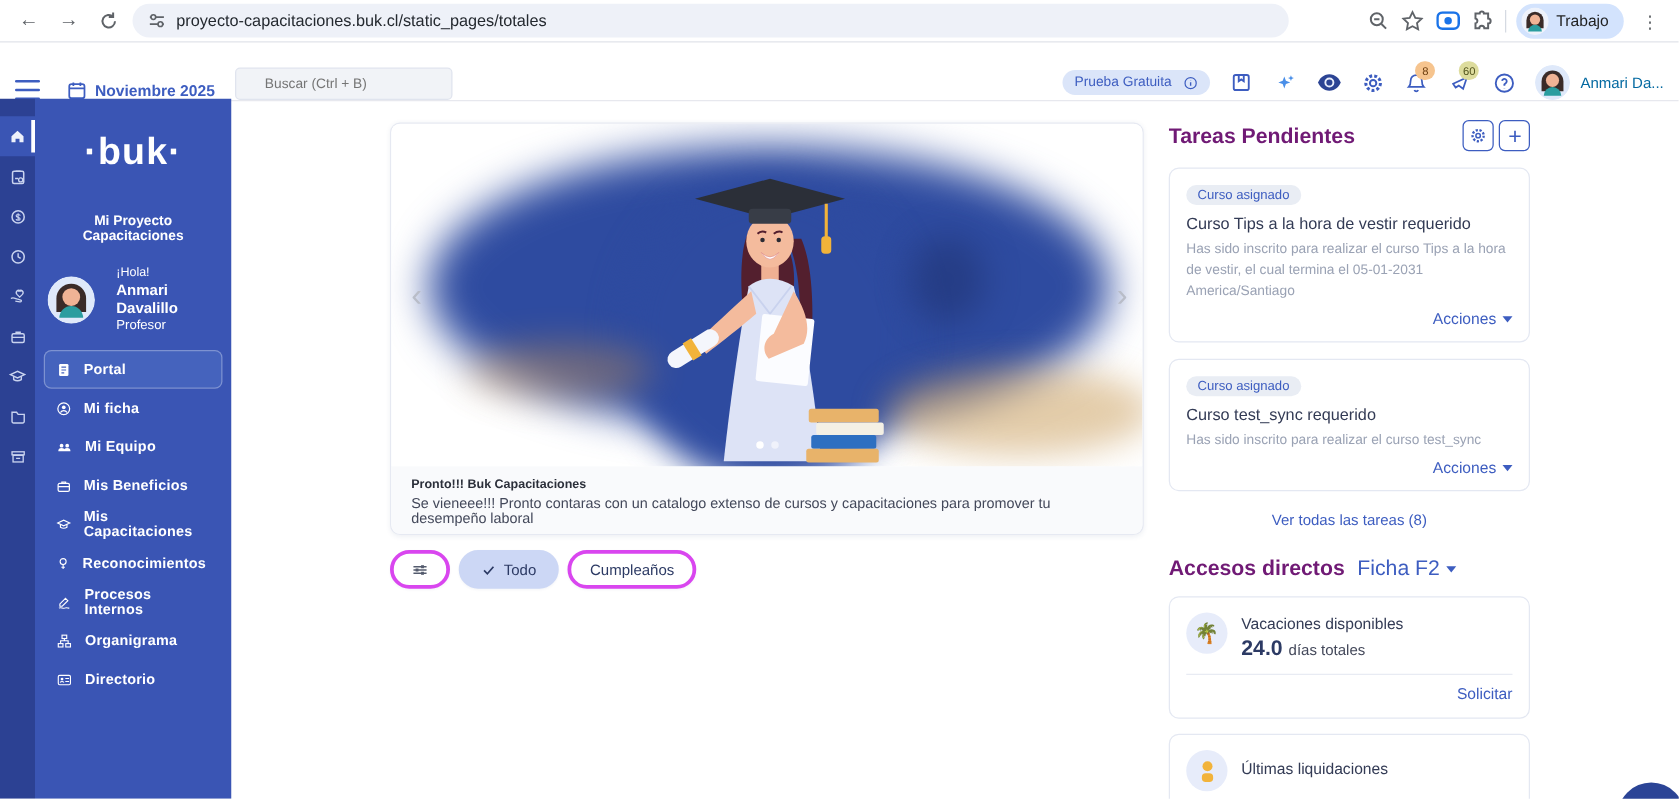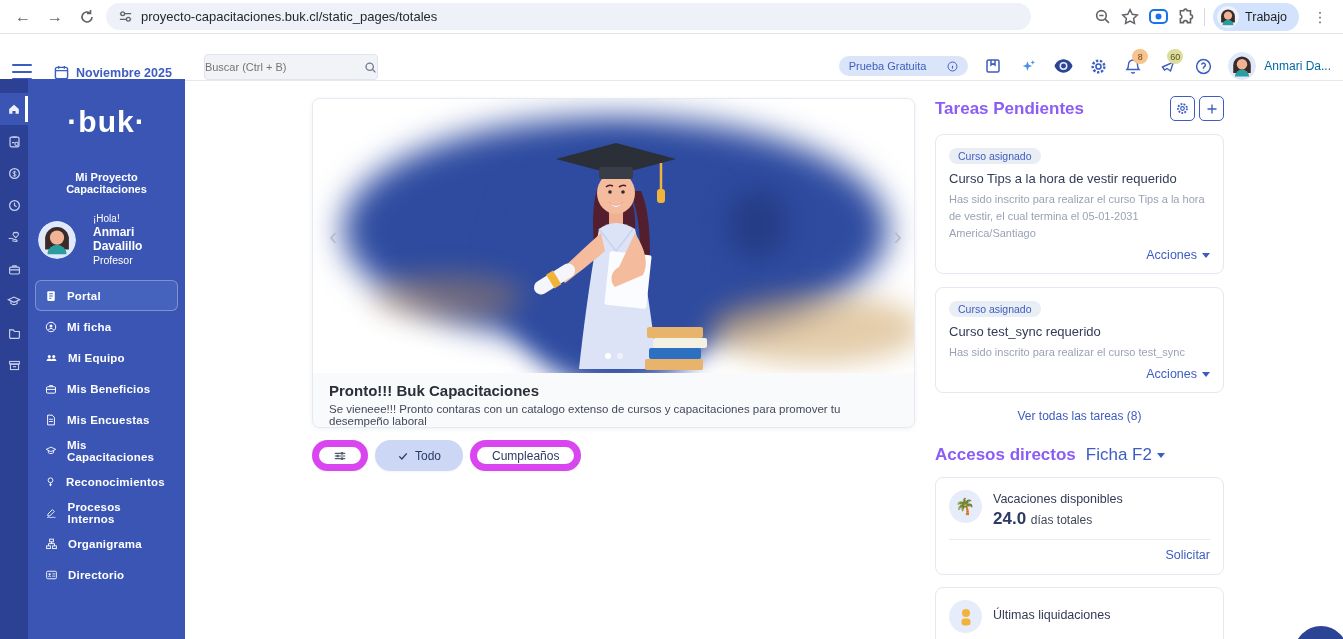--- a/index.html
+++ b/index.html
@@ -23,27 +23,27 @@
   .profile-pill .name { font-size:12.5px; color:#1f1f1f; }
   .avatar { border-radius:50%; overflow:hidden; flex:none; display:block; }
 
   
   .app-bar { position:absolute; top:35px; left:0; width:100%; height:46px; background:#fff;
     border-bottom:1px solid #e7e8ee; display:flex; align-items:flex-end; padding:0 12px; }
   .hamburger { width:20px; height:16px; display:flex; flex-direction:column; justify-content:space-between; cursor:pointer; }
   .hamburger span { height:2.4px; background:#3d5dc0; border-radius:2px; }
   .appbar-date { display:flex; align-items:center; gap:7px; margin-left:22px; cursor:pointer; }
   .appbar-date .txt { font-size:12.5px; font-weight:bold; color:#3d5dc0; }
-  .search-box { margin-left:32px; width:174px; height:26px; background:#f1f3f7; border:1px solid #e0e4ee;
-    border-radius:4px; display:flex; align-items:center; padding:0 0; }
+  .search-box { margin-left:16px; width:174px; height:26px; background:#f1f3f7; border:1px solid #e0e4ee;
+    border-radius:4px; display:flex; align-items:center; padding:0 23px; }
   .search-box input { border:none; outline:none; background:transparent; flex:1; font-size:11px;
     color:#5a6376; font-family:"Liberation Sans", sans-serif; }
   .appbar-right { margin-left:auto; display:flex; align-items:center; gap:15px; }
   .trial-pill { background:#dbe5f9; color:#3d5dc0; font-size:11px; border-radius:12px;
-    padding:4px 10px; display:flex; align-items:center; gap:21px; cursor:pointer; }
+    padding:4px 10px; display:flex; align-items:center; gap:10px; cursor:pointer; }
   .tool-icon { position:relative; width:20px; height:20px; display:flex; align-items:center;
     justify-content:center; cursor:pointer; }
   .mini-badge { position:absolute; top:-7px; left:9px; min-width:16px; height:15px; border-radius:8px;
     font-size:9px; display:flex; align-items:center; justify-content:center; padding:0 3px; }
   .badge-orange { background:#f6c48e; color:#6e3f10; }
   .badge-olive { background:#dddc9d; color:#54551e; }
   .appbar-user { display:flex; align-items:center; gap:8px; }
   .appbar-user .uname { font-size:12px; color:#0369a1; }
 
   
@@ -81,35 +81,35 @@
   .sm2 { left:395px; top:195px; width:215px; height:70px; background:#c89a55; opacity:.5; }
   .sm3 { left:415px; top:90px; width:60px; height:70px; background:#1d2f6b; opacity:.5; }
   .person { position:absolute; left:198px; top:22px; }
   .car-arrow { position:absolute; top:124px; font-size:26px; color:#b9bdc8; cursor:pointer;
     line-height:1; user-select:none; }
   .car-arrow.left { left:16px; } .car-arrow.right { right:12px; }
   .car-dots { position:absolute; left:50%; bottom:14px; transform:translateX(-50%); display:flex; gap:6px; }
   .car-dots .dot { width:6px; height:6px; border-radius:50%; background:#fff; cursor:pointer; }
   .car-dots .dot.dim { opacity:.55; }
   .car-caption { height:56px; background:#f9fafc; padding:9px 16px; }
-  .car-caption .t { font-size:15px; font-weight:bold; color:#2b2f3a; }
+  .car-caption .t { font-size:10px; font-weight:bold; color:#2b2f3a; }
   .car-caption .s { font-size:11.5px; color:#43485a; margin-top:4px; }
 
   
   .chips { position:absolute; left:312px; top:440px; display:flex; align-items:center; gap:7px; }
-  .chip { height:31px; border-radius:16px; background:#fff; border:7px solid #d946ef;
+  .chip { height:31px; border-radius:16px; background:#fff; border:3px solid #d946ef;
     display:flex; align-items:center; gap:6px; padding:0 15px; font-size:12px; color:#2c3a64; cursor:pointer;
     box-shadow:0 1px 2px rgba(40,60,120,.05); }
   .chip.icon-only { padding:0 14px; }
   .chip.selected { background:#ccd7f5; border-color:#ccd7f5; }
 
   
   .right-panel { position:absolute; left:935px; top:96px; width:289px; }
   .rp-header { display:flex; align-items:center; }
-  .rp-title { font-size:17px; font-weight:bold; color:#8b5cf6; }
+  .rp-title { font-size:17px; font-weight:bold; color:#701a75; }
   .rp-btns { margin-left:auto; display:flex; gap:4px; }
   .sq-btn { width:25px; height:25px; border:1px solid #3d5dc0; border-radius:5px; background:#fff;
     color:#3d5dc0; display:flex; align-items:center; justify-content:center; font-size:15px; cursor:pointer; }
   .task-card { border:1px solid #e4e8f2; border-radius:8px; padding:11px 13px; margin-top:13px; background:#fff; }
   .badge-pill { display:inline-block; background:#e9edf4; color:#3d5dc0; font-size:10.5px;
     padding:2px 9px; border-radius:10px; }
   .task-title { font-size:13px; color:#333b55; margin-top:7px; }
   .task-desc { font-size:11px; color:#9aa2b4; line-height:1.55; margin-top:5px; }
   .task-action { text-align:right; margin-top:6px; font-size:12.5px; color:#3d5dc0; cursor:pointer; }
   .caret { display:inline-block; width:0; height:0; border-left:4px solid transparent;
@@ -372,27 +372,20 @@
         <span class="lbl">Mi Equipo</span>
       </div>
       <div class="menu-item">
         <svg width="12" height="12" viewBox="0 0 16 16">
             <rect x="2" y="5" width="12" height="8.5" rx="1.5" fill="none" stroke="#fff" stroke-width="1.3"></rect>
             <path d="M6 5V3.5h4V5M2 8.5h12" stroke="#fff" stroke-width="1.3" fill="none"></path>
           </svg>
         <span class="lbl">Mis Beneficios</span>
       </div>
       <div class="menu-item">
-        <svg width="12" height="12" viewBox="0 0 16 16">
-            <path d="M3.5 1.5h6l3 3v10h-9z" fill="none" stroke="#fff" stroke-width="1.3"></path>
-            <path d="M5.5 7h5M5.5 10h5" stroke="#fff" stroke-width="1.2"></path>
-          </svg>
-        <span class="lbl">Mis Encuestas</span>
-      </div>
-      <div class="menu-item">
         <svg width="13" height="13" viewBox="0 0 16 16">
             <path d="M1.5 6.5 8 3.5l6.5 3L8 9.5z" fill="none" stroke="#fff" stroke-width="1.2"></path>
             <path d="M4.5 8v3c2.3 1.5 4.7 1.5 7 0V8" fill="none" stroke="#fff" stroke-width="1.2"></path>
           </svg>
         <span class="lbl">Mis Capacitaciones</span>
       </div>
       <div class="menu-item">
         <svg width="11" height="12" viewBox="0 0 16 16">
             <circle cx="8" cy="5.5" r="3.5" fill="none" stroke="#fff" stroke-width="1.3"></circle>
             <path d="M8 9v5M6 12h4" stroke="#fff" stroke-width="1.3"></path>

